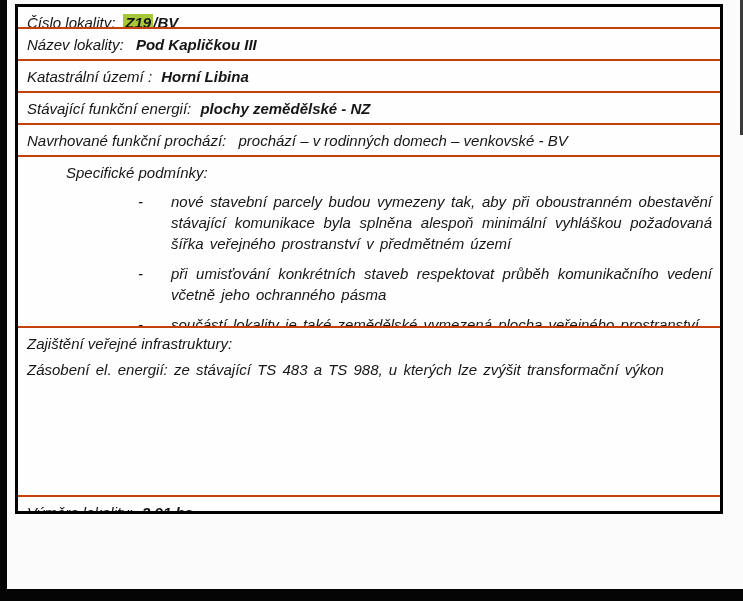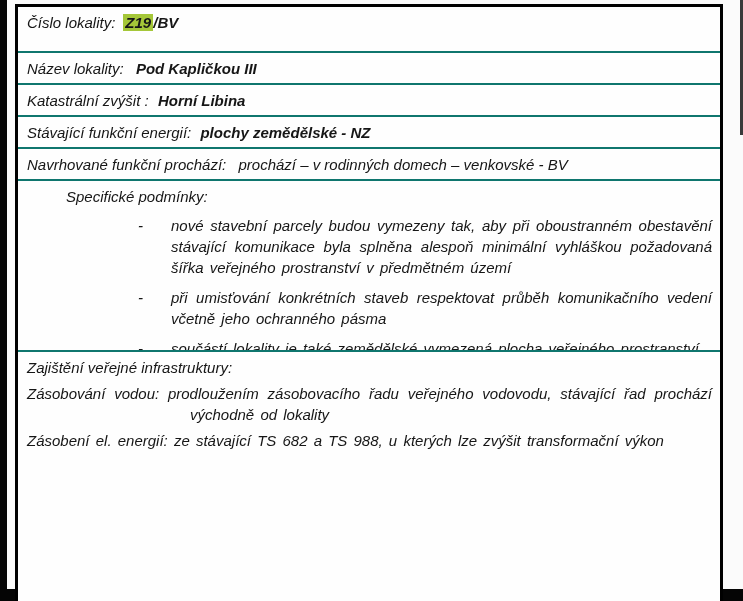--- a/index.html
+++ b/index.html
@@ -21,26 +21,26 @@
   .scan-right { position:absolute; right:0; top:0; width:3px; height:135px; background:#3a3a3a; }
 
   .doc-table {
     position:absolute; left:15px; top:4px;
     width:708px;
     border:3px solid #000;
     background:#fefefe;
     font-size:15px;
     line-height:21px;
   }
-  .row { padding:5px 6px 0 9px; border-top:2px solid #0f766e; overflow:hidden; }
+  .row { padding:5px 6px 0 9px; border-top:2px solid #c2410c; overflow:hidden; }
   .row.first { border-top:none; }
-  .r-s1 { height:44px; }
+  .r-s1 { height:20px; }
   .r-s  { height:32px; }
   .r-spec { height:171px;padding-left:48px; }
-  .r-infra { height:251px; }
+  .r-infra { height:169px; }
   .r-area { height:16px; }
 
   .lbl { font-weight:400; }
   .val { margin-left:8px; }
   .val.tight { margin-left:5px;font-weight:bold; }
   .bold { font-weight:700; }
   .hl {
     background:#a5c739;
     padding:0 2px;
     font-weight:700;
@@ -84,21 +84,21 @@
     <div class="row first r-s1">
       <span class="lbl">Číslo lokality:</span><span class="val bold"><span class="hl">Z19</span><span>/BV</span></span>
     </div>
 
     <div class="row r-s">
       <span class="lbl">Název lokality:</span>
       <span class="val bold">Pod Kapličkou III</span>
     </div>
 
     <div class="row r-s">
-      <span class="lbl">Katastrální zvýšit :</span>
+      <span class="lbl">Katastrální území :</span>
       <span class="val tight">Horní Libina</span>
     </div>
 
     <div class="row r-s">
       <span class="lbl">Stávající funkční energií:</span>
       <span class="val tight">plochy zemědělské  - NZ</span>
     </div>
 
     <div class="row r-s">
       <span class="lbl">Navrhované funkční prochází:</span>
@@ -116,26 +116,22 @@
         </div>
         <div class="bullet">
           <span class="dash">-</span><span>součástí lokality je také zemědělské vymezená  plocha veřejného prostranství</span>
         </div>
       </div>
     </div>
 
     <div class="row r-infra">
       <div class="lbl">Zajištění veřejné infrastruktury:</div>
       <p class="infra-item">
-        <span class="lbl">Zásobování vodou:</span>
-        <span>prodloužením zásobovacího řadu veřejného vodovodu, stávající řad prochází východně od lokality</span>
-      </p>
-      <p class="infra-item">
         <span class="lbl">Zásobení el. energií:</span>
-        <span>ze stávající TS 682 a TS 988, u kterých lze zvýšit transformační výkon</span>
+        <span>ze stávající TS 483 a TS 988, u kterých lze zvýšit transformační výkon</span>
       </p>
     </div>
 
     <div class="row r-area">
       <span class="lbl">Výměra lokality:</span>
       <span class="val tight">2,91 ha</span>
     </div>
 
   </div>
 </div>

